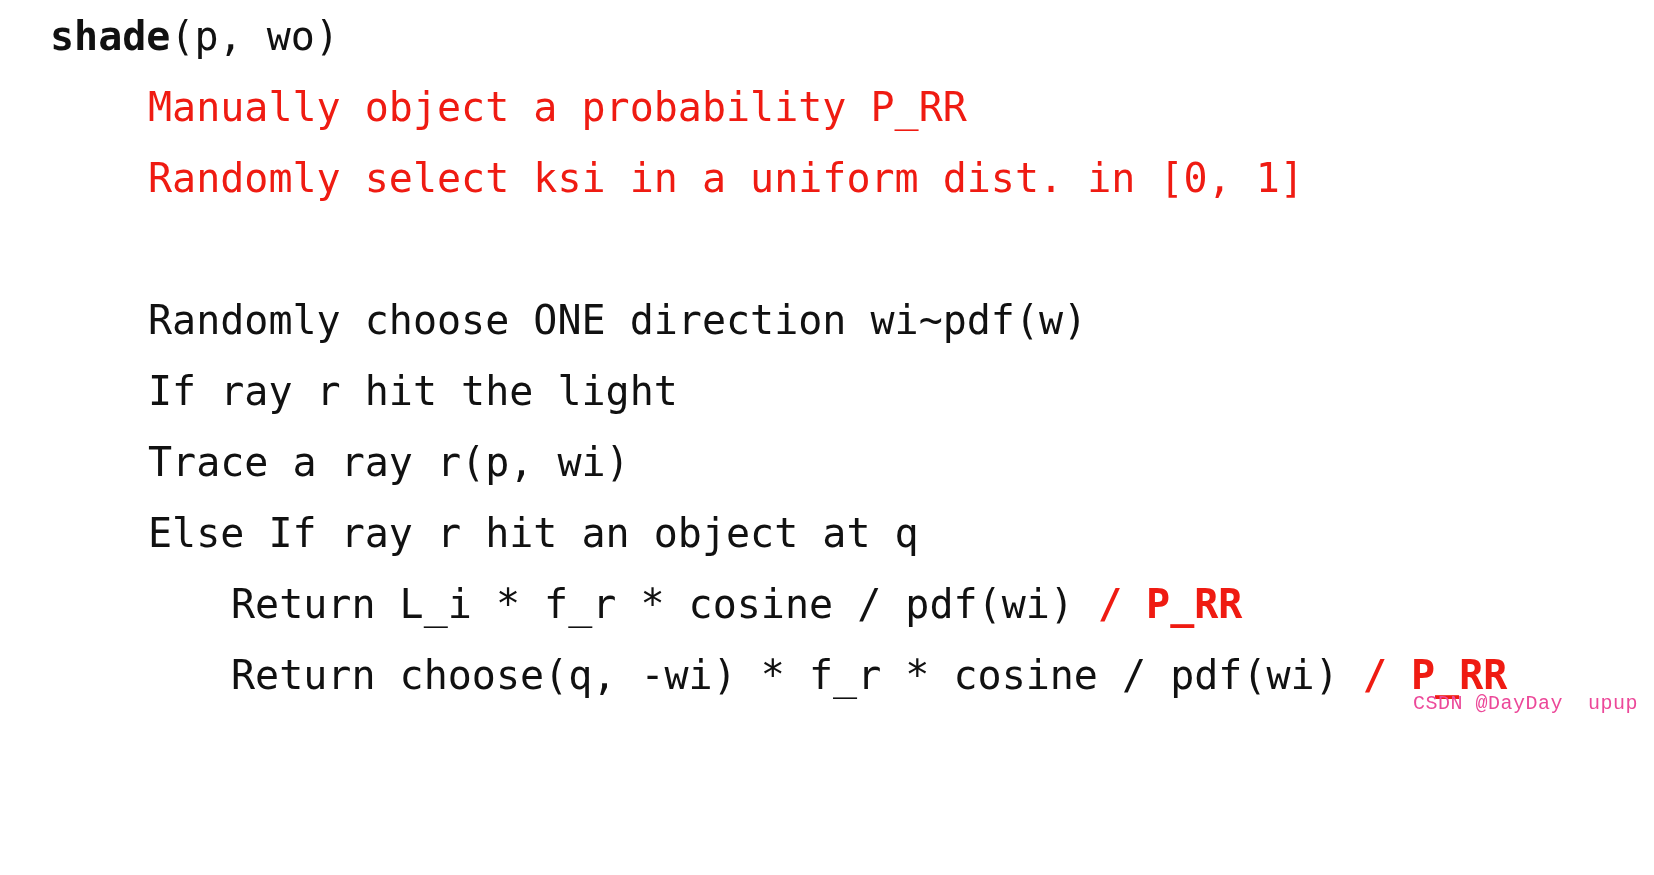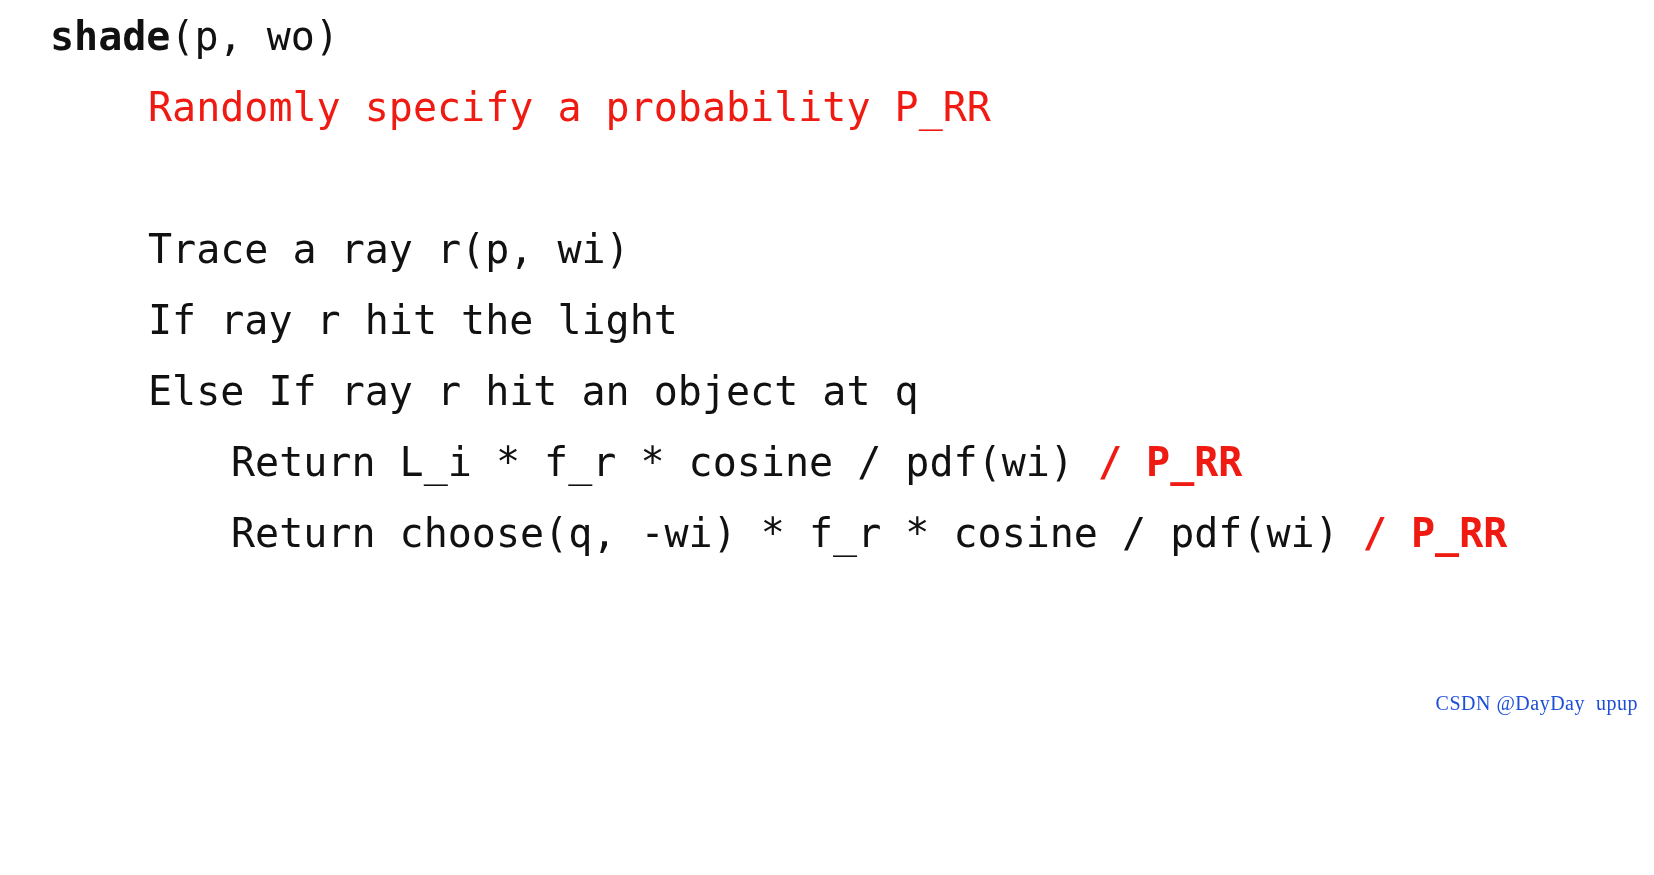--- a/index.html
+++ b/index.html
@@ -44,46 +44,48 @@
   .indent-2 { padding-left: 231px; }
   .red    { color: #ef1b12; }
   .black  { color: #111111; }
   .bold   { font-weight: bold; }
   .blank  { height: 71px; }
   .seg    { white-space: pre; }
   #watermark {
     position: absolute;
     right: 16px;
     bottom: 8px;
-    font-family: Liberation Serif, serif;
+    font-family: Liberation Mono, monospace;
     font-size: 20px;
-    color: #1d4ed8;
+    color: #ec4899;
     letter-spacing: 0.5px;
     white-space: pre;
   }
 </style>
 </head>
 <body>
 
 <div id="slide">
 
   <div class="code-block">
 
     <div class="code-line first"><span class="seg black bold">shade</span><span class="seg black">(p, wo)</span></div>
 
-    <div class="code-line indent-1"><span class="seg red">Randomly specify a probability P_RR</span></div>
+    <div class="code-line indent-1"><span class="seg red">Manually object a probability P_RR</span></div>
 
+    <div class="code-line indent-1"><span class="seg red">Randomly select ksi in a uniform dist. in [0, 1]</span></div>
 
 
     <div class="code-line blank"></div>
 
+    <div class="code-line indent-1"><span class="seg black">Randomly choose ONE direction wi~pdf(w)</span></div>
+
+    <div class="code-line indent-1"><span class="seg black">If ray r hit the light</span></div>
 
     <div class="code-line indent-1"><span class="seg black">Trace a ray r(p, wi)</span></div>
-
-    <div class="code-line indent-1"><span class="seg black">If ray r hit the light</span></div>
 
     <div class="code-line indent-1"><span class="seg black">Else If ray r hit an object at q</span></div>
 
     <div class="code-line indent-2"><span class="seg black">Return L_i * f_r * cosine / pdf(wi)</span><span class="seg red bold"> / P_RR</span></div>
 
     <div class="code-line indent-2"><span class="seg black">Return choose(q, -wi) * f_r * cosine / pdf(wi)</span><span class="seg red bold"> / P_RR</span></div>
 
   </div>
 
   <div id="watermark">CSDN @DayDay  upup</div>

